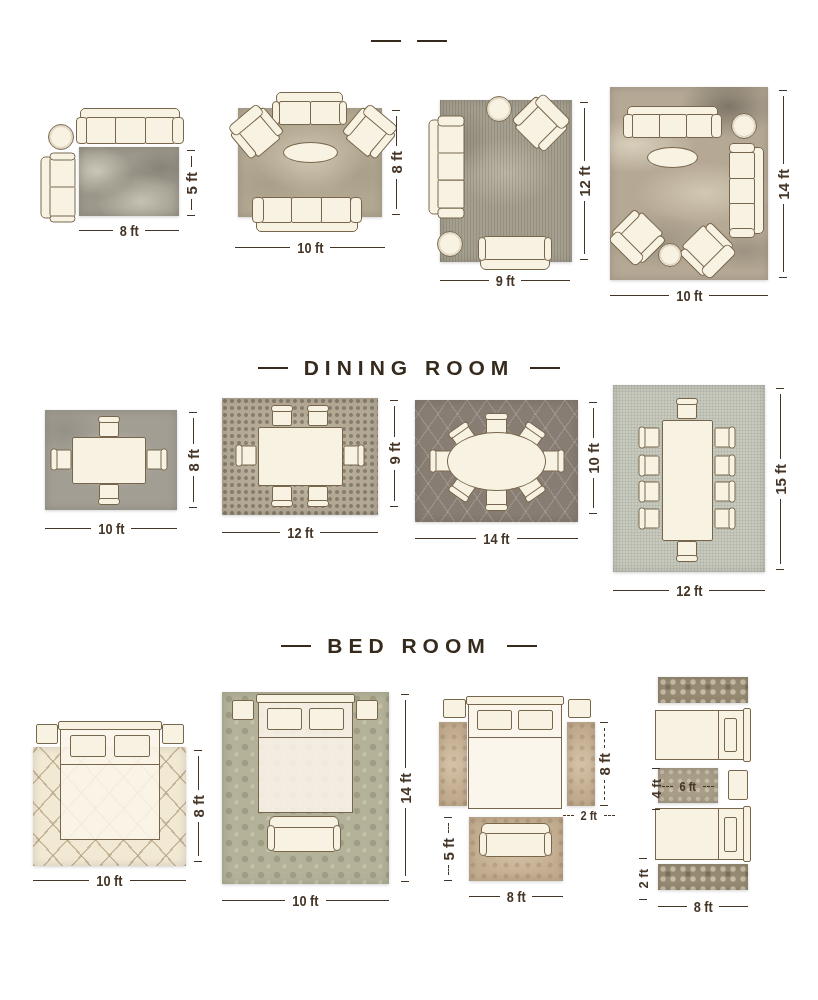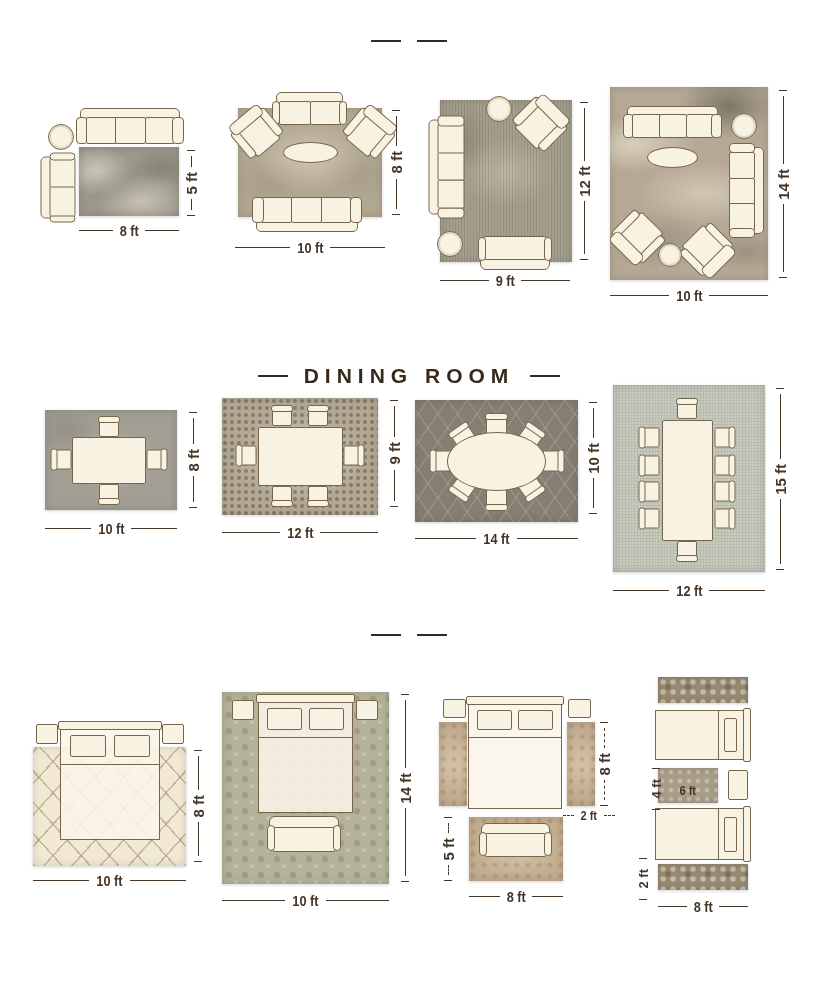--- a/index.html
+++ b/index.html
@@ -320,21 +320,21 @@
         <span class="txt">14 ft</span>
         <i class="ln"></i>
     </div>
     <div class="hdim" style="left:10px;top:202px;width:158px;">
       <i class="ln"></i>
         <span class="txt">10 ft</span>
         <i class="ln"></i>
     </div>
   </div>
 
-  <div class="sec-title" style="top:364px;">
+  <div class="sec-title" style="top:356px;">
     <i class="tln"></i>
     <span>DINING ROOM</span>
     <i class="tln"></i>
   </div>
 
   <div class="grp" style="left:38px;top:405px;width:164px;height:138px;">
     <div class="rug tex-dining1" style="left:7px;top:5px;width:132px;height:100px;"></div>
     <div class="chair" style="left:61px;top:13px;"></div>
     <div class="chair" style="left:61px;top:79px;transform:rotate(180deg);"></div>
     <div class="chair" style="left:14px;top:45px;transform:rotate(-90deg);"></div>
@@ -416,20 +416,21 @@
     </div>
     <div class="hdim" style="left:7px;top:200px;width:152px;">
       <i class="ln"></i>
         <span class="txt">12 ft</span>
         <i class="ln"></i>
     </div>
   </div>
 
   <div class="sec-title" style="top:634px;">
     <i class="tln"></i>
+    <span>BED ROOM</span>
     <i class="tln"></i>
   </div>
 
   <div class="grp" style="left:28px;top:698px;width:182px;height:196px;">
     <div class="rug tex-bed1" style="left:5px;top:49px;width:153px;height:119px;"></div>
     <div class="nstand" style="left:8px;top:26px;width:22px;height:20px;"></div>
     <div class="nstand" style="left:134px;top:26px;width:22px;height:20px;"></div>
     <div class="qbed" style="left:32px;top:26px;width:100px;height:116px;">
       <i class="hb"></i>
       <div class="pr">
@@ -535,21 +536,21 @@
       <i class="hbr"></i>
         <i class="dvv"></i>
         <i class="pw"></i>
     </div>
     <div class="rug tex-bed4r" style="left:23px;top:192px;width:90px;height:26px;"></div>
     <div class="vdim sm dashed" style="left:13px;top:96px;height:35px;">
       <i class="ln"></i>
         <span class="txt">4 ft</span>
         <i class="ln"></i>
     </div>
-    <div class="hdim sm dashed" style="left:27px;top:106px;width:52px;flex-direction:column;">
+    <div class="hdim sm dashed" style="left:27px;top:106px;width:52px;">
       <i class="ln"></i>
         <span class="txt">6 ft</span>
         <i class="ln"></i>
     </div>
     <div class="vdim sm dashed" style="left:0px;top:186px;height:36px;">
       <i class="ln"></i>
         <span class="txt">2 ft</span>
         <i class="ln"></i>
     </div>
     <div class="hdim" style="left:23px;top:226px;width:90px;">

